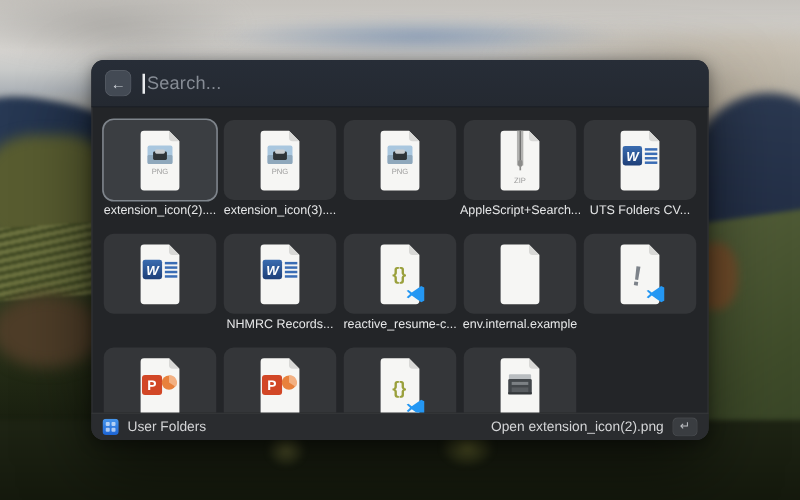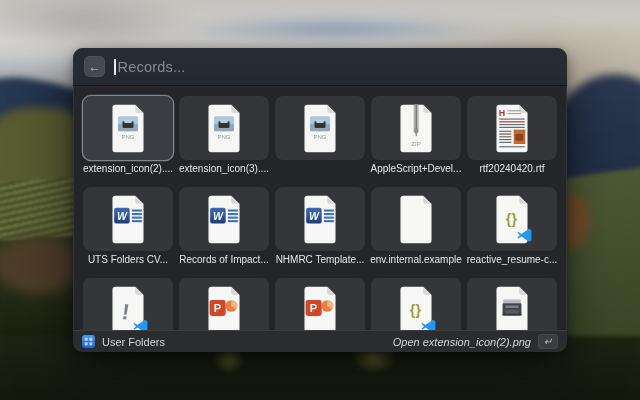--- a/index.html
+++ b/index.html
@@ -62,21 +62,21 @@
   .item.selected .tile{background:#3b3e42;box-shadow:0 0 0 1.3px #7f858c;}
   .flabel{margin:3px -3px 0 -3px;height:13px;font-size:10px;color:#e6e7e8;text-align:center;
     white-space:nowrap;overflow:hidden;}
   .file-icon{width:40px;height:51px;display:block;}
 
   .footer{height:22px;border-radius:0 0 10px 10px;background:#2a2c2f;
     border-top:1px solid rgba(255,255,255,.08);display:flex;align-items:center;
     padding:0 9px;box-sizing:border-box;}
   .footer-left{display:flex;align-items:center;gap:7px;flex:1;min-width:0;}
   .footer-label{font-size:11px;color:#d4d5d7;}
-  .footer-right{display:flex;align-items:center;gap:7px;font-style:italic;}
+  .footer-right{display:flex;align-items:center;gap:7px;}
   .enter-key{width:20px;height:15px;border-radius:4px;background:#3a3d41;color:#b9bcc0;
     display:flex;align-items:center;justify-content:center;font-size:10px;line-height:1;
     box-shadow:inset 0 0 0 .5px rgba(255,255,255,.1);}
   .uf-icon{display:block;}
   svg text{font-family:"Liberation Sans",sans-serif;}
 </style>
 </head>
 <body>
 
 <svg width="0" height="0" style="position:absolute" aria-hidden="true">
@@ -202,21 +202,21 @@
     <div class="bg-shape tree-glow-b"></div>
   </div>
 
   <div class="panel">
 
     <div class="searchbar">
       <div class="back-btn">
         <span>←</span>
       </div>
       <div class="caret"></div>
-      <span class="placeholder">Records...</span>
+      <span class="placeholder">Search...</span>
     </div>
 
     <div class="grid">
         <div class="item selected">
     <div class="tile">
       <svg class="file-icon">
               <use href="#icon-png"></use>
             </svg>
     </div>
     <div class="flabel">extension_icon(2)....</div>
@@ -235,69 +235,60 @@
               <use href="#icon-png"></use>
             </svg>
     </div>
   </div>
         <div class="item">
     <div class="tile">
       <svg class="file-icon">
               <use href="#icon-zip"></use>
             </svg>
     </div>
-    <div class="flabel">AppleScript+Devel...</div>
-  </div>
-        <div class="item">
-    <div class="tile">
-      <svg class="file-icon">
-              <use href="#icon-rtf"></use>
-            </svg>
-    </div>
-    <div class="flabel">rtf20240420.rtf</div>
+    <div class="flabel">AppleScript+Search...</div>
   </div>
         <div class="item">
     <div class="tile">
       <svg class="file-icon">
               <use href="#icon-word"></use>
             </svg>
     </div>
     <div class="flabel">UTS Folders CV...</div>
   </div>
         <div class="item">
     <div class="tile">
       <svg class="file-icon">
               <use href="#icon-word"></use>
             </svg>
     </div>
-    <div class="flabel">Records of Impact...</div>
   </div>
         <div class="item">
     <div class="tile">
       <svg class="file-icon">
               <use href="#icon-word"></use>
             </svg>
     </div>
-    <div class="flabel">NHMRC Template...</div>
+    <div class="flabel">NHMRC Records...</div>
+  </div>
+        <div class="item">
+    <div class="tile">
+      <svg class="file-icon">
+              <use href="#icon-json-code"></use>
+            </svg>
+    </div>
+    <div class="flabel">reactive_resume-c...</div>
   </div>
         <div class="item">
     <div class="tile">
       <svg class="file-icon">
               <use href="#icon-plain"></use>
             </svg>
     </div>
     <div class="flabel">env.internal.example</div>
-  </div>
-        <div class="item">
-    <div class="tile">
-      <svg class="file-icon">
-              <use href="#icon-json-code"></use>
-            </svg>
-    </div>
-    <div class="flabel">reactive_resume-c...</div>
   </div>
         <div class="item">
     <div class="tile">
       <svg class="file-icon">
               <use href="#icon-alert-code"></use>
             </svg>
     </div>
 
   </div>
         <div class="item">

